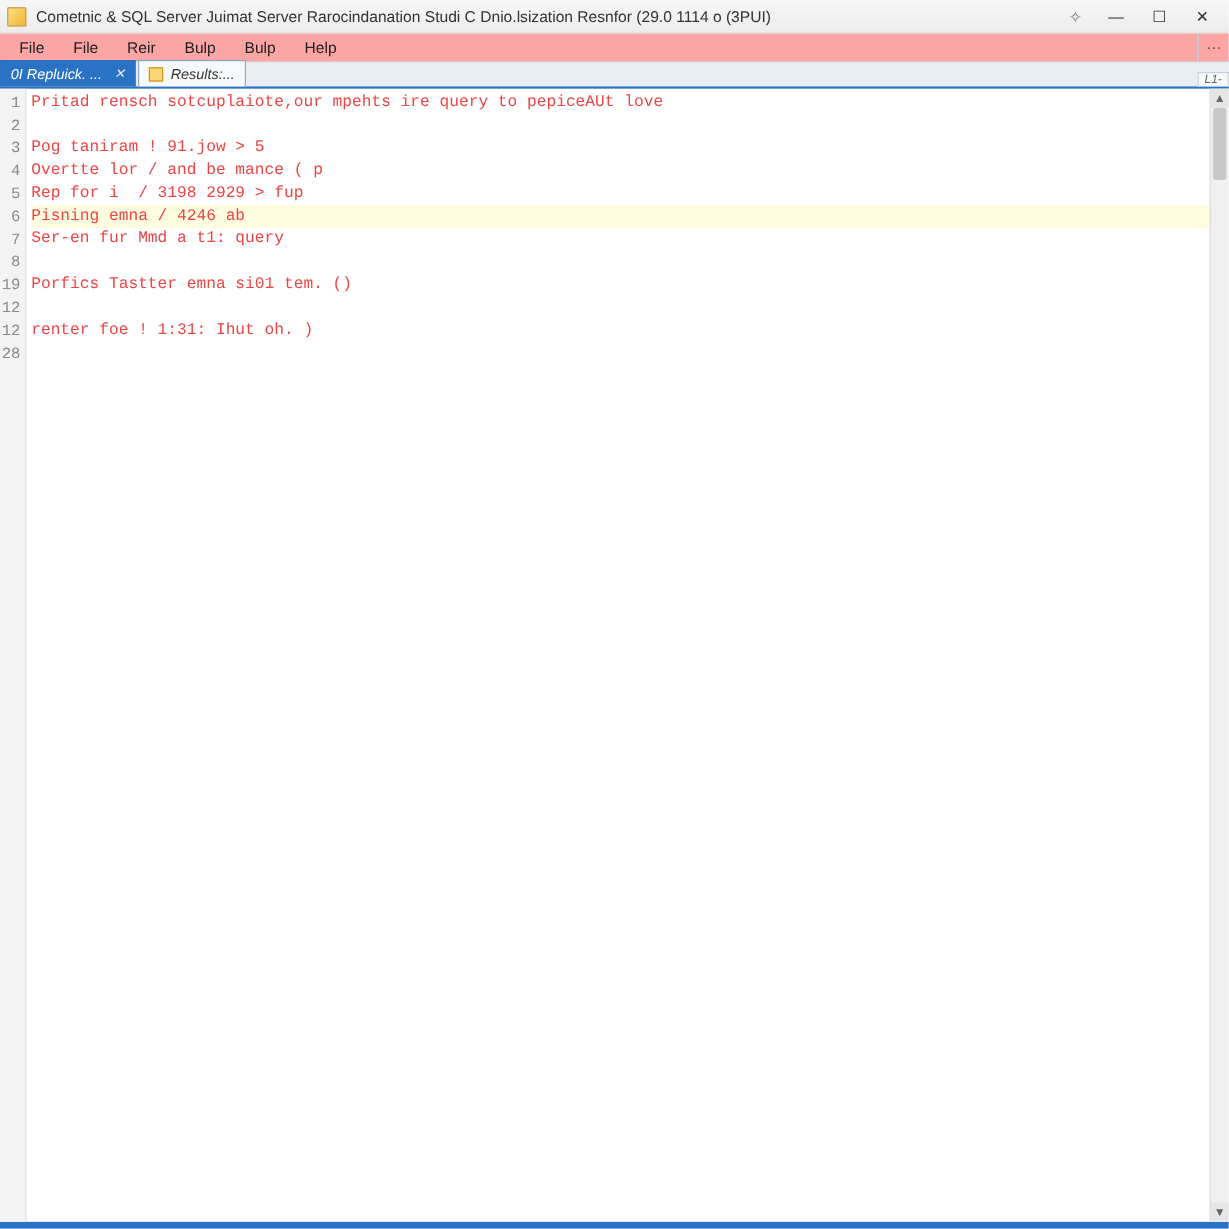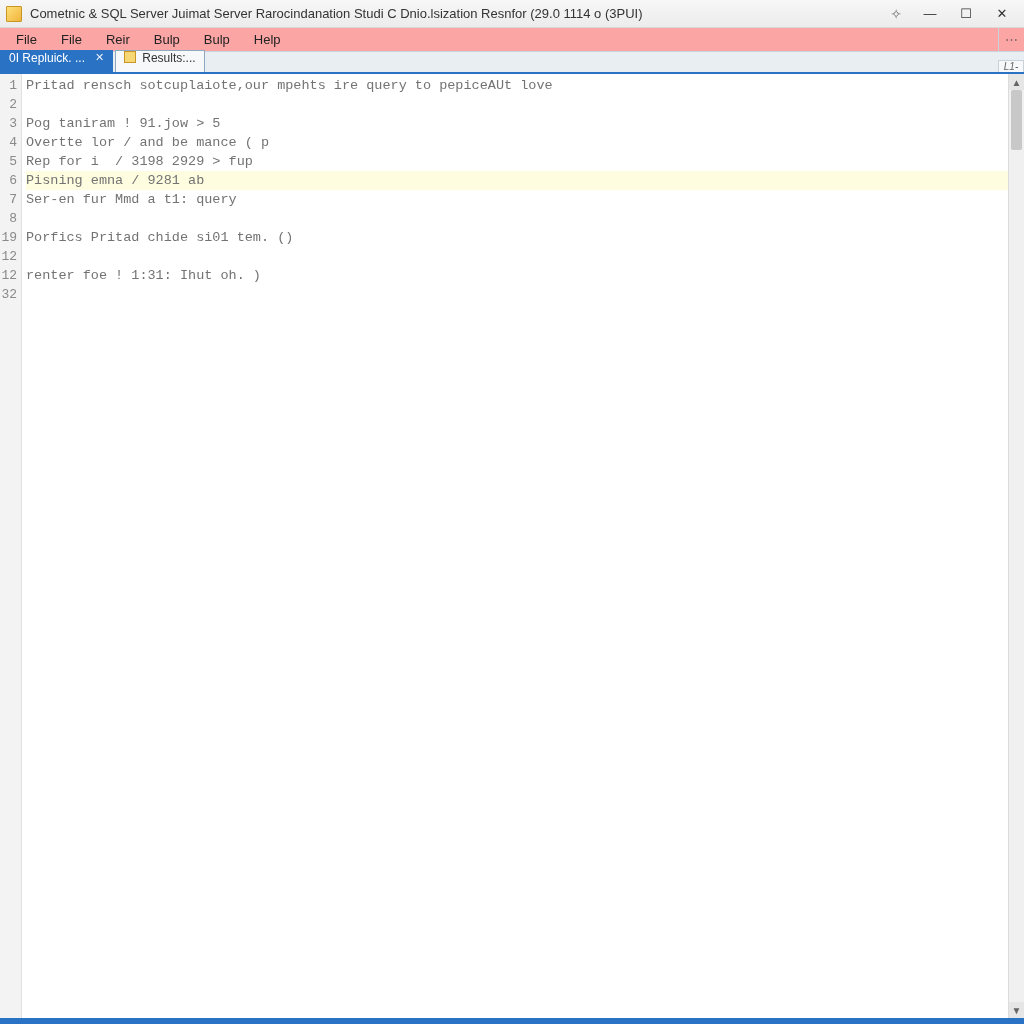--- a/index.html
+++ b/index.html
@@ -54,29 +54,30 @@
 
   .tabbar {
     height: 22px;
     background: #e9eef3;
     border-bottom: 2px solid #2a72c4;
     display: flex;
     align-items: flex-end;
   }
   .tab {
     height: 22px;
-    display: flex; 
+    display: flex; align-items: center;
     padding: 0 8px;
     border: 1px solid #8fa8c2;
     border-bottom: none;
     background: #f6f8fa;
     margin-right: 2px;
     color: #333;
     font-size: 12px;
     position: relative;
+    font-style: italic;
   }
   .tab.active {
     background: #2a72c4;
     color: #ffffff;
     border-color: #2a72c4;
   }
   .tab .tab-icon {
     width: 12px; height: 12px;
     margin-right: 6px;
     background: #f7d774;
@@ -112,21 +113,21 @@
     font-family: Consolas, "Courier New", monospace;
     font-size: 13px;
     text-align: right;
     padding-top: 2px;
   }
   .gutter .ln { height: 19px; line-height: 19px; padding-right: 4px; }
   .code {
     flex: 1;
     font-family: Consolas, "Courier New", monospace;
     font-size: 13.5px;
-    color: #737373;
+    color: #ef4444;
     padding-left: 4px;
     padding-top: 2px;
     position: relative;
   }
   .code .line { height: 19px; line-height: 19px; white-space: pre; }
   .code .line.hl { background: #fffde0; }
   .vscroll {
     width: 16px;
     background: #f0f0f0;
     border-left: 1px solid #dcdcdc;
@@ -194,32 +195,32 @@
       <div class="ln">2</div>
       <div class="ln">3</div>
       <div class="ln">4</div>
       <div class="ln">5</div>
       <div class="ln">6</div>
       <div class="ln">7</div>
       <div class="ln">8</div>
       <div class="ln">19</div>
       <div class="ln">12</div>
       <div class="ln">12</div>
-      <div class="ln">32</div>
+      <div class="ln">28</div>
     </div>
   <div class="code" id="code">
       <div class="line">Pritad rensch sotcuplaiote,our mpehts ire query to pepiceAUt love</div>
       <div class="line"></div>
       <div class="line">Pog taniram ! 91.jow &gt; 5</div>
       <div class="line">Overtte lor / and be mance ( p</div>
       <div class="line">Rep for i  / 3198 2929 &gt; fup</div>
-      <div class="line hl">Pisning emna / 9281 ab</div>
+      <div class="line hl">Pisning emna / 4246 ab</div>
       <div class="line">Ser-en fur Mmd a t1: query</div>
       <div class="line"></div>
-      <div class="line">Porfics Pritad chide si01 tem. ()</div>
+      <div class="line">Porfics Tastter emna si01 tem. ()</div>
       <div class="line"></div>
       <div class="line">renter foe ! 1:31: Ihut oh. )</div>
     </div>
   <div class="vscroll">
     <div class="arrow">▲</div>
     <div class="thumb"></div>
     <div class="arrow" style="position:absolute;bottom:0;left:0;right:0;">▼</div>
   </div>
 </div>
 

